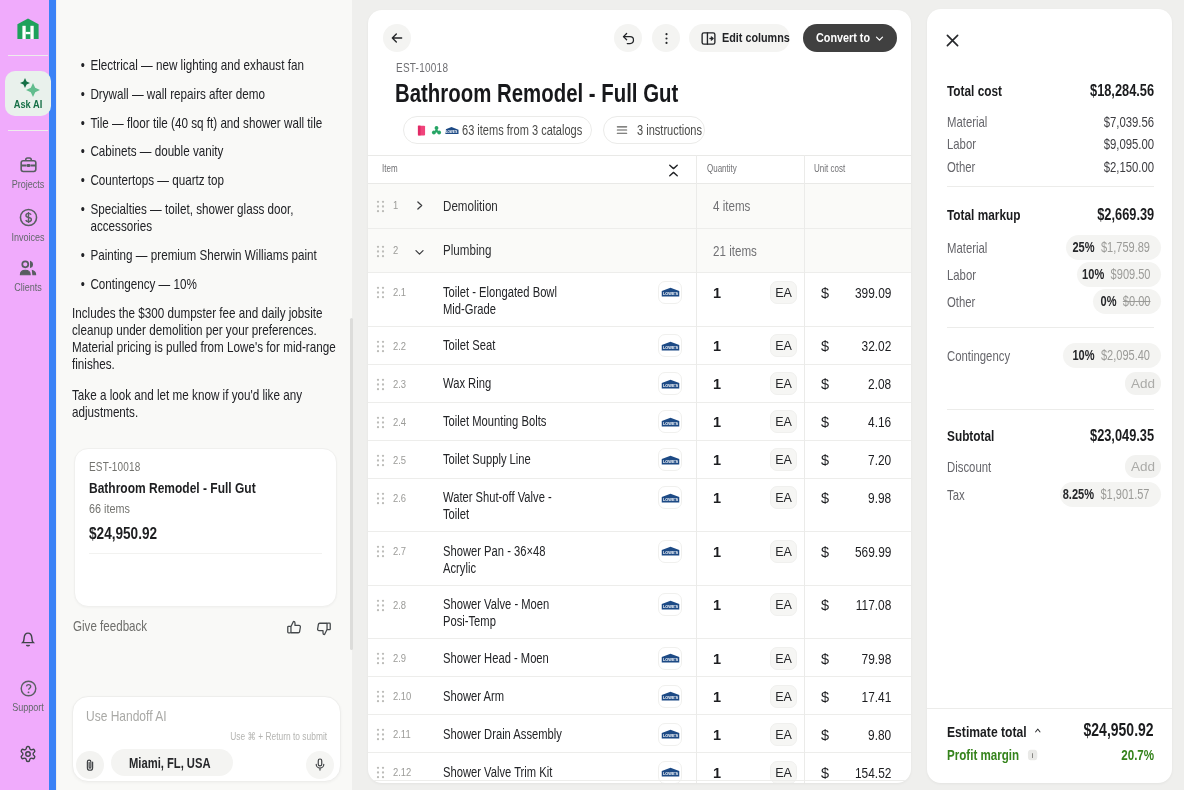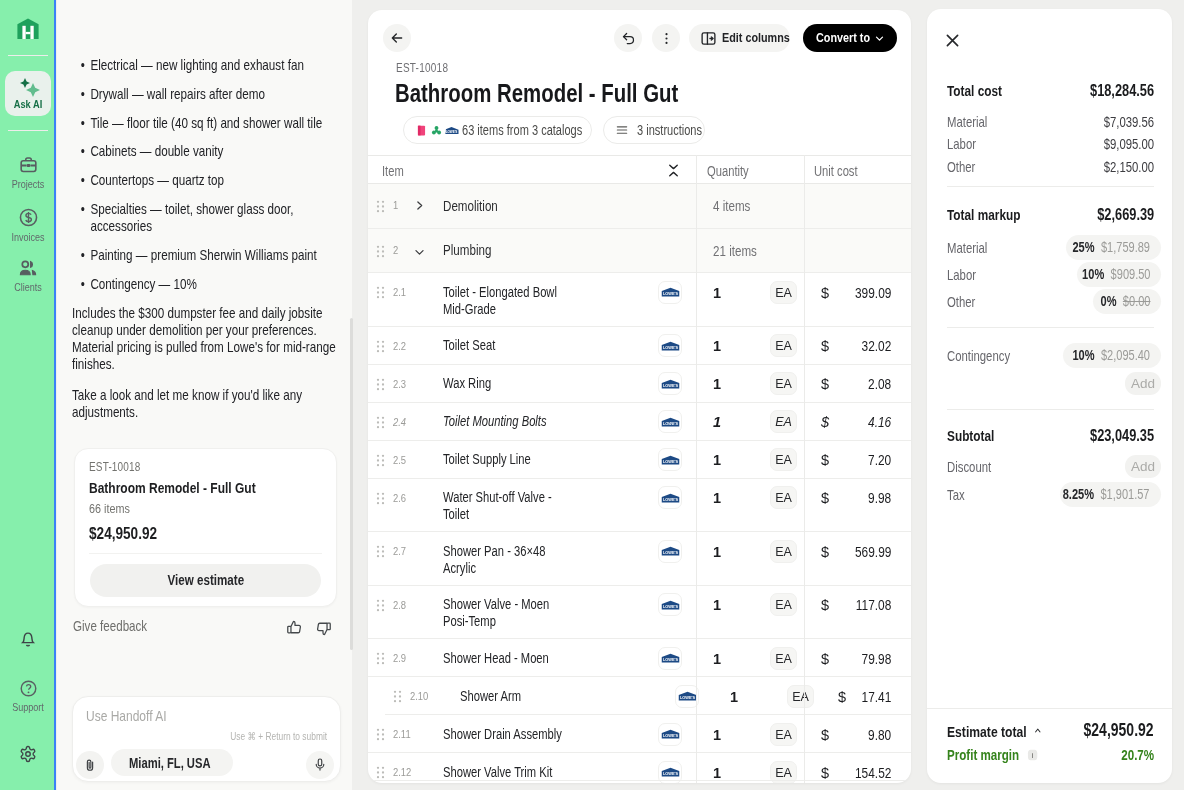--- a/index.html
+++ b/index.html
@@ -5,21 +5,21 @@
 * { margin:0; padding:0; box-sizing:border-box; }
 html,body { width:1184px; height:790px; overflow:hidden; }
 body { background:#efefed; font-family:"Liberation Sans", sans-serif; position:relative; }
 .abs { position:absolute; }
 svg { display:block; }
 .sx  { display:inline-block; transform:scaleX(0.8); transform-origin:0 50%; white-space:nowrap; }
 .sxr { display:inline-block; transform:scaleX(0.8); transform-origin:100% 50%; white-space:nowrap; }
 .sxc { display:inline-block; transform:scaleX(0.8); transform-origin:50% 50%; white-space:nowrap; }
 
 
-#sidebar { position:absolute; left:0; top:0; width:56px; height:790px; background:#86efac; border-right:2px solid #3b82f6; }
+#sidebar { position:absolute; left:0; top:0; width:56px; height:790px; background:#f0abfc; border-right:7px solid #3b82f6; }
 .sb-div { position:absolute; left:8px; width:40px; border-top:1px solid #ededeb; }
 #askai { position:absolute; left:5px; top:71px; width:46px; height:45px; background:#e9f1ec; border-radius:10px; }
 #askai .lbl { position:absolute; bottom:6px; width:100%; text-align:center; font-size:10.5px; font-weight:bold; color:#156f46; transform:scaleX(0.88); }
 .sb-item { position:absolute; width:56px; text-align:center; }
 .sb-item svg { margin:0 auto; }
 .sb-item .lbl { display:block; font-size:10.5px; color:#62686b; margin-top:3px; transform:scaleX(0.86); }
 
 
 #chat { position:absolute; left:57px; top:0; width:295px; height:790px; background:#f9f9f7; }
 #chat-head { position:absolute; left:0; top:0; width:100%; height:56px; }
@@ -42,30 +42,30 @@
 #chat-input { position:absolute; left:15px; top:696px; width:269px; height:86px; background:#ffffff; border:1px solid #eeeeec; border-radius:16px; box-shadow:0 1px 3px rgba(0,0,0,0.04); }
 #chat-input .ph { position:absolute; left:13px; top:10px; font-size:15px; color:#a9a9a6; }
 #chat-input .hint { position:absolute; right:13px; top:33px; font-size:10.5px; color:#b4b4b1; }
 #loc-pill { position:absolute; left:38px; top:52px; width:122px; height:27px; overflow:hidden; background:#f4f4f2; border-radius:14px; display:flex; align-items:center; padding:0 10px; font-size:14px; font-weight:bold; color:#26272a; }
 #chat-scroll { position:absolute; left:292.5px; top:318px; width:3px; height:332px; background:#dcdcda; border-radius:2px; }
 
 
 #main { position:absolute; left:368px; top:10px; width:543px; height:773px; background:#ffffff; border-radius:14px; overflow:hidden; box-shadow:0 1px 3px rgba(0,0,0,0.05); }
 .circ-btn { position:absolute; background:#f4f4f2; border-radius:50%; display:flex; align-items:center; justify-content:center; }
 #edit-cols { position:absolute; left:321px; top:14px; width:101px; height:28px; background:#f4f4f2; border-radius:14px; font-size:13.5px; font-weight:bold; color:#222326; }
-#convert { position:absolute; left:435px; top:14px; width:94px; height:28px; background:#000000; border-radius:14px; font-size:13.5px; font-weight:bold; color:#ffffff; }
+#convert { position:absolute; left:435px; top:14px; width:94px; height:28px; background:#404040; border-radius:14px; font-size:13.5px; font-weight:bold; color:#ffffff; }
 #main .est { position:absolute; left:28px; top:51px; font-size:12.5px; color:#6f6f73; letter-spacing:0.3px; }
 #main h1 { position:absolute; left:27px; top:69px; font-size:25.5px; color:#17181b; }
 .pill { position:absolute; top:106px; height:28px; background:#ffffff; border:1px solid #ebebe9; border-radius:14px; display:flex; align-items:center; font-size:13.8px; color:#4a4a48; }
 #pill1 { left:35px; width:189px; overflow:hidden; padding:0 14px 0 8px; }
 #pill2 { left:235px; width:102px; overflow:hidden; padding:0 14px 0 11px; gap:8px; }
 .cat-ic { width:19px; height:19px; border-radius:50%; background:#fff; border:1.5px solid #fff; display:flex; align-items:center; justify-content:center; }
 .cat-ic + .cat-ic { margin-left:-4px; }
 .pill svg, .pill span, .pill .cat-ic { flex-shrink:0; }
-#thead { position:absolute; left:0; top:145px; width:543px; height:29px; border-top:1px solid #e9e9e7; border-bottom:1px solid #e9e9e7; font-size:14px; color:#717174; }
+#thead { position:absolute; left:0; top:145px; width:543px; height:29px; border-top:1px solid #e9e9e7; border-bottom:1px solid #e9e9e7; font-size:10px; color:#717174; }
 .colline { position:absolute; top:145px; bottom:0; width:1px; background:#ebebe9; }
 .row { position:relative; border-bottom:1px solid #ededeb; }
 .row.cat { background:#fafaf8; }
 .handle { position:absolute; left:8px; color:#b9b9b6; }
 .rnum { position:absolute; left:25px; font-size:11.5px; color:#9b9b98; transform:scaleX(0.82); transform-origin:0 50%; }
 .rname { position:absolute; left:75px; font-size:14px; line-height:16.8px; color:#232427; transform:scaleX(0.8); transform-origin:0 50%; white-space:nowrap; }
 .cat .rname { left:75px; font-size:14.5px; color:#2c2d30; }
 .chev { position:absolute; left:45px; color:#505155; }
 .badge { position:absolute; left:290px; width:24px; height:23px; background:#fff; border:1px solid #f0f0ee; border-radius:7px; display:flex; align-items:center; justify-content:center; }
 .qty { position:absolute; left:345px; font-size:14.5px; font-weight:bold; color:#1c1d20; }
@@ -169,21 +169,20 @@
     <p>Take a look and let me know if you'd like any<br>adjustments.</p>
   </div>
   <div id="est-card">
     <div class="inner">
       <div class="est"><span class="sx">EST-10018</span></div>
       <div class="ttl"><span class="sx">Bathroom Remodel - Full Gut</span></div>
       <div class="itm"><span class="sx">66 items</span></div>
       <div class="prc"><span class="sx">$24,950.92</span></div>
       <div class="hr"></div>
     </div>
-    <div id="view-btn"><span class="sxc">View estimate</span></div>
   </div>
   <div id="chat-input">
     <div class="ph"><span class="sx">Use Handoff AI</span></div>
     <div class="hint"><span class="sxr">Use ⌘ + Return to submit</span></div>
     <div class="abs" style="left:3px; top:53.5px; width:28px; height:28px; border-radius:50%; background:#f3f3f1; display:flex; align-items:center; justify-content:center;">
     <svg width="14" height="16" viewBox="0 0 24 24" fill="none" stroke="#3c3f42" stroke-width="2" stroke-linecap="round">
       <path d="M16.5 7 V16.5 a4.5 4.5 0 0 1 -9 0 V6.5 a3 3 0 0 1 6 0 V16 a1.5 1.5 0 0 1 -3 0 V7.5"></path>
     </svg>
     </div>
     <div id="loc-pill">
@@ -379,21 +378,21 @@
           <svg width="19" height="10" viewBox="0 0 30 16">
             <path d="M1 6.5 L15 1 L29 6.5 V15 H1 Z" fill="#1d4a85"></path>
             <text x="15" y="12.2" font-size="6.2" fill="#fff" text-anchor="middle" font-family="Liberation Sans" font-weight="bold">LOWE'S</text>
           </svg>
         </span>
   <span class="qty" style="top:11.5px;">1</span>
   <span class="ea" style="top:7.5px;">EA</span>
   <span class="dol" style="top:11.5px;">$</span>
   <span class="amt" style="top:11.5px;">2.08</span>
 </div>
-<div class="row" style="height:38px;font-style:italic;">
+<div class="row" style="height:38px;">
   <svg class="handle" style="top:13px;" width="9" height="13" viewBox="0 0 9 13" fill="#bcbcb9">
           <circle cx="2" cy="1.8" r="1.15"></circle>
           <circle cx="7" cy="1.8" r="1.15"></circle>
           <circle cx="2" cy="6.5" r="1.15"></circle>
           <circle cx="7" cy="6.5" r="1.15"></circle>
           <circle cx="2" cy="11.2" r="1.15"></circle>
           <circle cx="7" cy="11.2" r="1.15"></circle>
         </svg>
   <span class="rnum" style="top:13px;">2.4</span>
   <div class="rname" style="top:10.5px;">Toilet Mounting Bolts</div>
@@ -511,21 +510,21 @@
           <svg width="19" height="10" viewBox="0 0 30 16">
             <path d="M1 6.5 L15 1 L29 6.5 V15 H1 Z" fill="#1d4a85"></path>
             <text x="15" y="12.2" font-size="6.2" fill="#fff" text-anchor="middle" font-family="Liberation Sans" font-weight="bold">LOWE'S</text>
           </svg>
         </span>
   <span class="qty" style="top:11.5px;">1</span>
   <span class="ea" style="top:7.5px;">EA</span>
   <span class="dol" style="top:11.5px;">$</span>
   <span class="amt" style="top:11.5px;">79.98</span>
 </div>
-<div class="row" style="height:38px;margin-left:17px;">
+<div class="row" style="height:38px;">
   <svg class="handle" style="top:13px;" width="9" height="13" viewBox="0 0 9 13" fill="#bcbcb9">
           <circle cx="2" cy="1.8" r="1.15"></circle>
           <circle cx="7" cy="1.8" r="1.15"></circle>
           <circle cx="2" cy="6.5" r="1.15"></circle>
           <circle cx="7" cy="6.5" r="1.15"></circle>
           <circle cx="2" cy="11.2" r="1.15"></circle>
           <circle cx="7" cy="11.2" r="1.15"></circle>
         </svg>
   <span class="rnum" style="top:13px;">2.10</span>
   <div class="rname" style="top:10.5px;">Shower Arm</div>

